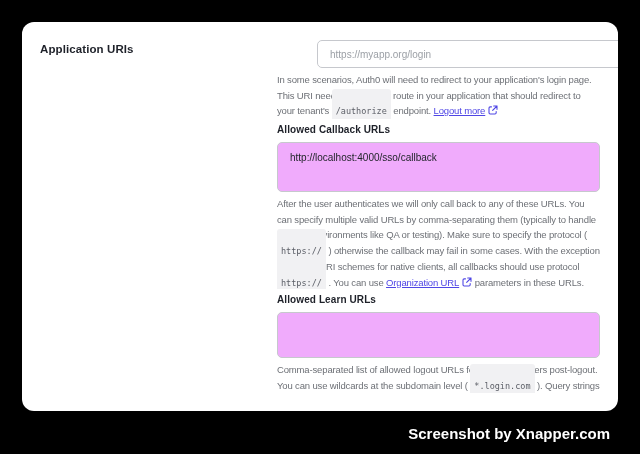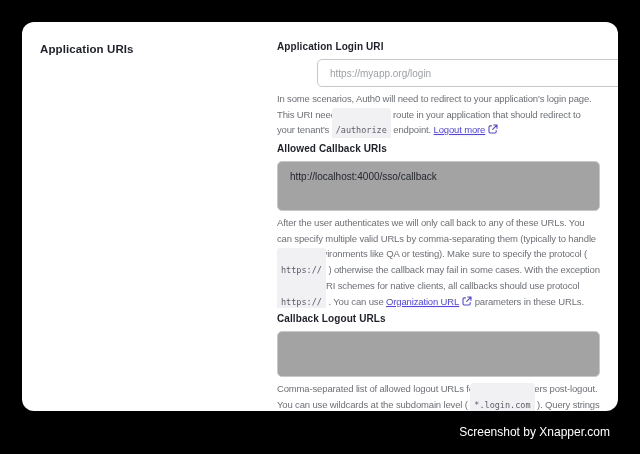--- a/index.html
+++ b/index.html
@@ -39,21 +39,21 @@
     border: 1px solid var(--input-border, #c6c8cd); border-radius: 5px;
     padding: 0 12px; font-size: 10px; color: #23262c;
     font-family: "Liberation Sans", sans-serif; outline: none; background: #fff; margin-left: 40px;
   }
   .text-input::placeholder { color: #9ca0a6; }
   .ta {
     display: block; width: 100%; box-sizing: border-box;
     border: 1px solid var(--input-border, #c6c8cd); border-radius: 5px;
     padding: 8px 12px; font-size: 10px; color: #23262c;
     font-family: "Liberation Sans", sans-serif;
-    resize: none; outline: none; background: #a3a3a3; line-height: 13px;
+    resize: none; outline: none; background: #f0abfc; line-height: 13px;
   }
   .ta-callback { height: 50px; }
   .ta-logout  { height: 46px; }
   .desc {
     font-size: 9.5px; line-height: 15.5px; letter-spacing: -0.15px;
     color: var(--description-text, #6d7076);
     margin-top: 4px; overflow: hidden;
   }
   .desc-login    { max-height: 47px; }
   .desc-callback { max-height: 93px; }
@@ -67,52 +67,51 @@
     letter-spacing: 0;
   }
   .desc-link {
     color: var(--link, #4f46e5);
     text-decoration: underline;
     cursor: pointer;
   }
   .ext-icon { width: 10px; height: 10px; vertical-align: -1px; margin-left: 3px; color: var(--link, #4f46e5); }
   .watermark {
     position: absolute; right: 30px; top: 425px;
-    color: #ffffff; font-size: 12px; font-weight: 400;
+    color: #ffffff; font-size: 15px; font-weight: 700;
   }
 </style>
 </head>
 <body>
 
 <div class="card">
   <div class="left-col">
     <div class="card-title">Application URIs</div>
   </div>
   <div class="right-col">
 
     <div class="field">
-      <div class="field-label">Application Login URI</div>
       <input class="text-input" type="text" placeholder="https://myapp.org/login" style="">
       <div class="desc desc-login">In some scenarios, Auth0 will need to redirect to your application's login page. This URI needs to point to a route in your application that should redirect to your tenant's <code class="pill">/authorize</code> endpoint. <a class="desc-link" href="#">Logout more</a><svg viewBox="0 0 12 12" class="ext-icon">
             <path d="M4.2 2.2 H2.6 C1.8 2.2 1.2 2.8 1.2 3.6 V9.4 C1.2 10.2 1.8 10.8 2.6 10.8 H8.4 C9.2 10.8 9.8 10.2 9.8 9.4 V7.8" fill="none" stroke="currentColor" stroke-width="1.3" stroke-linecap="round" stroke-linejoin="round"></path>
             <path d="M6.8 1.2 H10.8 V5.2 M10.8 1.2 L5.6 6.4" fill="none" stroke="currentColor" stroke-width="1.3" stroke-linecap="round" stroke-linejoin="round"></path>
           </svg></div>
     </div>
 
     <div class="field">
-      <div class="field-label">Allowed Callback URIs</div>
+      <div class="field-label">Allowed Callback URLs</div>
       <textarea class="ta ta-callback" spellcheck="false" style="">http://localhost:4000/sso/callback</textarea>
       <div class="desc desc-callback">After the user authenticates we will only call back to any of these URLs. You can specify multiple valid URLs by comma-separating them (typically to handle different environments like QA or testing). Make sure to specify the protocol ( <code class="pill">https://</code> ) otherwise the callback may fail in some cases. With the exception of custom URI schemes for native clients, all callbacks should use protocol <code class="pill">https://</code> . You can use <a class="desc-link" href="#">Organization URL</a><svg viewBox="0 0 12 12" class="ext-icon">
             <path d="M4.2 2.2 H2.6 C1.8 2.2 1.2 2.8 1.2 3.6 V9.4 C1.2 10.2 1.8 10.8 2.6 10.8 H8.4 C9.2 10.8 9.8 10.2 9.8 9.4 V7.8" fill="none" stroke="currentColor" stroke-width="1.3" stroke-linecap="round" stroke-linejoin="round"></path>
             <path d="M6.8 1.2 H10.8 V5.2 M10.8 1.2 L5.6 6.4" fill="none" stroke="currentColor" stroke-width="1.3" stroke-linecap="round" stroke-linejoin="round"></path>
           </svg> parameters in these URLs.</div>
     </div>
 
     <div class="field">
-      <div class="field-label">Callback Logout URLs</div>
+      <div class="field-label">Allowed Learn URLs</div>
       <textarea class="ta ta-logout" spellcheck="false" style=""></textarea>
       <div class="desc desc-logout">Comma-separated list of allowed logout URLs for redirecting users post-logout. You can use wildcards at the subdomain level ( <code class="pill">*.login.com</code> ). Query strings</div>
     </div>
 
   </div>
 </div>
 
 <div class="watermark">Screenshot by Xnapper.com</div>
 
 </body></html>

